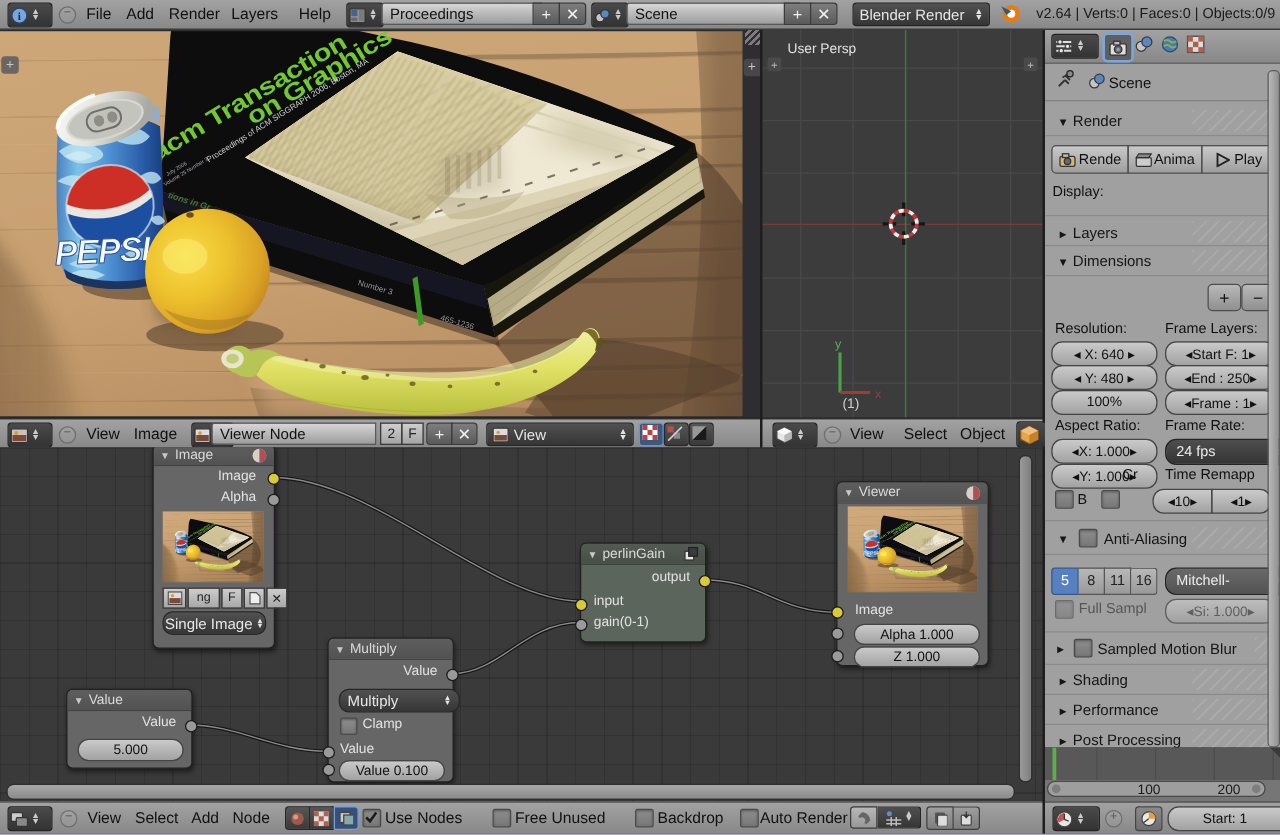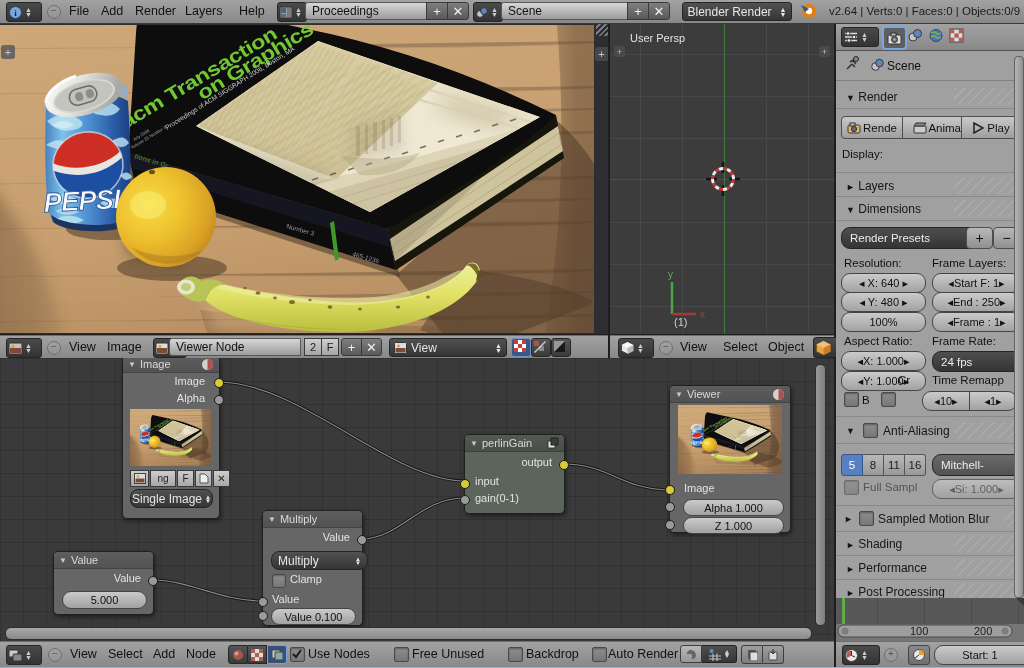--- a/index.html
+++ b/index.html
@@ -453,39 +453,38 @@
   <div class="abs" style="left:0;top:56px;width:188px;height:1px;background:#818181;"></div>
 
   <div class="phdr" style="left:10px;top:66px;"><span style="font-size:9px;">▼</span> Render</div>
     <div class="abs" style="left:118px;top:64px;width:68px;height:17px;background:repeating-linear-gradient(135deg, rgba(255,255,255,0.10) 0 1.5px, transparent 1.5px 7px);"></div>
   <div class="abs" style="left:0;top:84px;width:188px;height:1px;background:#8a8a8a;"></div>
   <div class="btn" style="left:5px;top:92px;width:60px;height:21px;border-radius:4px 0 0 4px;"><svg width="14" height="12" viewBox="0 0 14 12" style="margin-right:2px;">
         <rect x="1" y="3" width="12" height="8" rx="1.5" fill="#d8b868" stroke="#333"></rect>
         <rect x="3" y="1" width="5" height="3" fill="#bbb" stroke="#333"></rect>
         <circle cx="7" cy="7" r="2.6" fill="#667" stroke="#333"></circle>
       </svg>Rende</div>
-  <div class="btn" style="left:66px;top:92px;width:58px;height:21px;border-radius:0;justify-content:flex-end;"><svg width="14" height="12" viewBox="0 0 14 12" style="margin-right:1px;">
+  <div class="btn" style="left:66px;top:92px;width:58px;height:21px;border-radius:0;"><svg width="14" height="12" viewBox="0 0 14 12" style="margin-right:1px;">
         <rect x="1" y="4" width="12" height="7" rx="1" fill="#ccc" stroke="#333"></rect>
         <path d="M1 4 L3 1 H13 L11 4 Z" fill="#888" stroke="#333"></path>
       </svg>Anima</div>
   <div class="btn" style="left:125px;top:92px;width:58px;height:21px;border-radius:0 4px 4px 0;"><svg width="12" height="12" viewBox="0 0 12 12" style="margin-right:3px;">
         <path d="M2 1 L11 6 L2 11 Z" fill="none" stroke="#222" stroke-width="1.5"></path>
       </svg>Play</div>
   <div class="lbl" style="left:6px;top:124px;">Display:</div>
   <div class="abs" style="left:0;top:148px;width:188px;height:1px;background:#8a8a8a;"></div>
 
   <div class="phdr" style="left:10px;top:155px;"><span style="font-size:9px;">►</span> Layers</div>
     <div class="abs" style="left:118px;top:153px;width:68px;height:17px;background:repeating-linear-gradient(135deg, rgba(255,255,255,0.10) 0 1.5px, transparent 1.5px 7px);"></div>
   <div class="abs" style="left:0;top:172px;width:188px;height:1px;background:#8a8a8a;"></div>
 
   <div class="phdr" style="left:10px;top:178px;"><span style="font-size:9px;">▼</span> Dimensions</div>
     <div class="abs" style="left:118px;top:176px;width:68px;height:17px;background:repeating-linear-gradient(135deg, rgba(255,255,255,0.10) 0 1.5px, transparent 1.5px 7px);"></div>
   <div class="abs" style="left:0;top:196px;width:188px;height:1px;background:#8a8a8a;"></div>
 
-  <div class="ddrop" style="left:5px;top:203px;width:122px;height:20px;border-radius:9px;padding:0 8px;">Render Presets<span style="font-size:7px;margin-left:auto;line-height:5px;">▲<br>▼</span></div>
   <div class="btn" style="left:130px;top:203px;width:25px;height:20px;border-radius:4px;font-size:14px;background:linear-gradient(#b8b8b8,#909090);">+</div>
   <div class="btn" style="left:157px;top:203px;width:25px;height:20px;border-radius:4px;font-size:14px;background:linear-gradient(#b8b8b8,#909090);">−</div>
 
   <div class="lbl" style="left:8px;top:233px;">Resolution:</div>
   <div class="lbl" style="left:96px;top:233px;">Frame Layers:</div>
   <div class="pill" style="left:5px;top:249px;width:83px;height:18px;">◂ X: 640 ▸</div>
   <div class="pill" style="left:5px;top:268px;width:83px;height:18px;">◂ Y: 480 ▸</div>
   <div class="pill" style="left:5px;top:288px;width:83px;height:18px;">100%</div>
   <div class="pill" style="left:96px;top:249px;width:87px;height:18px;">◂Start F: 1▸</div>
   <div class="pill" style="left:96px;top:268px;width:87px;height:18px;">◂End : 250▸</div>

